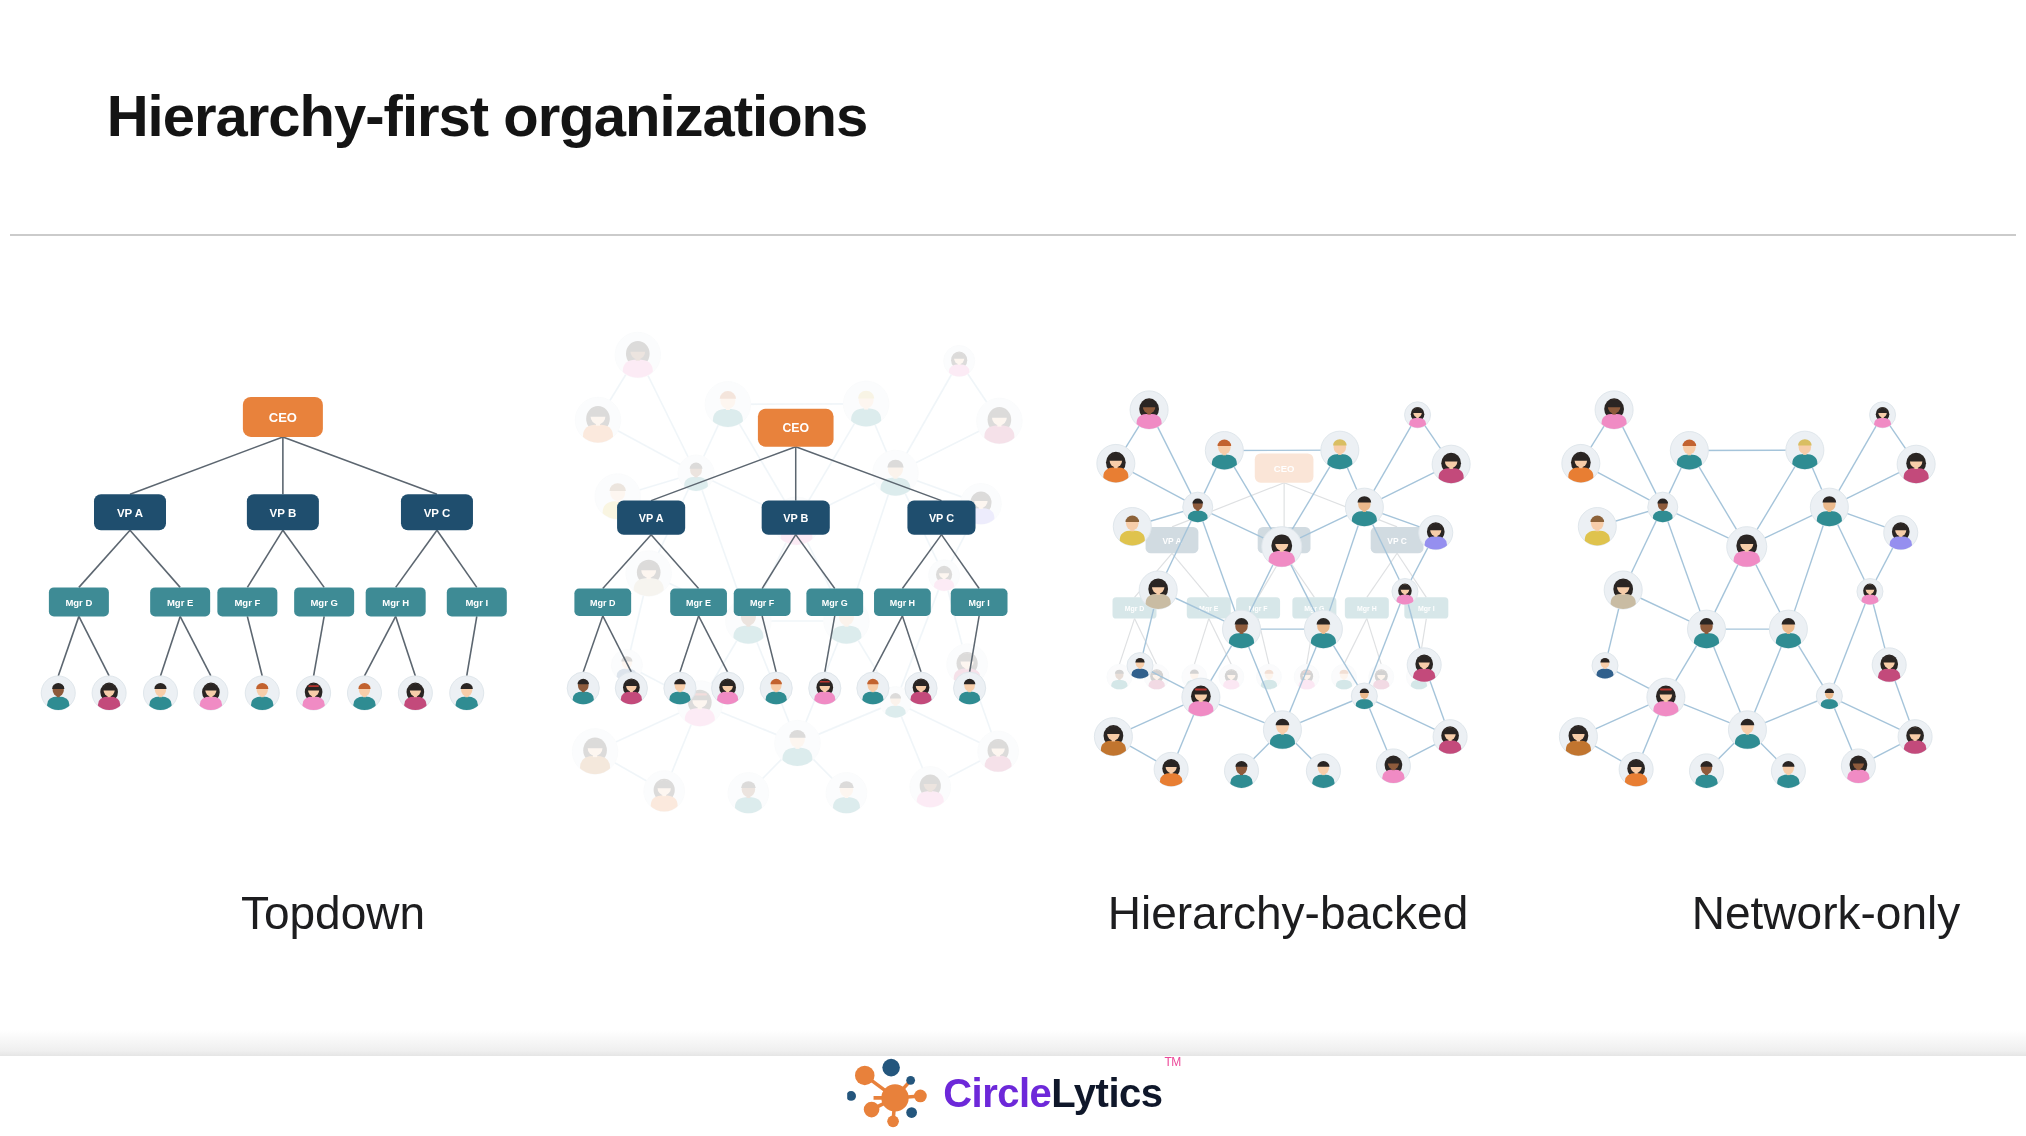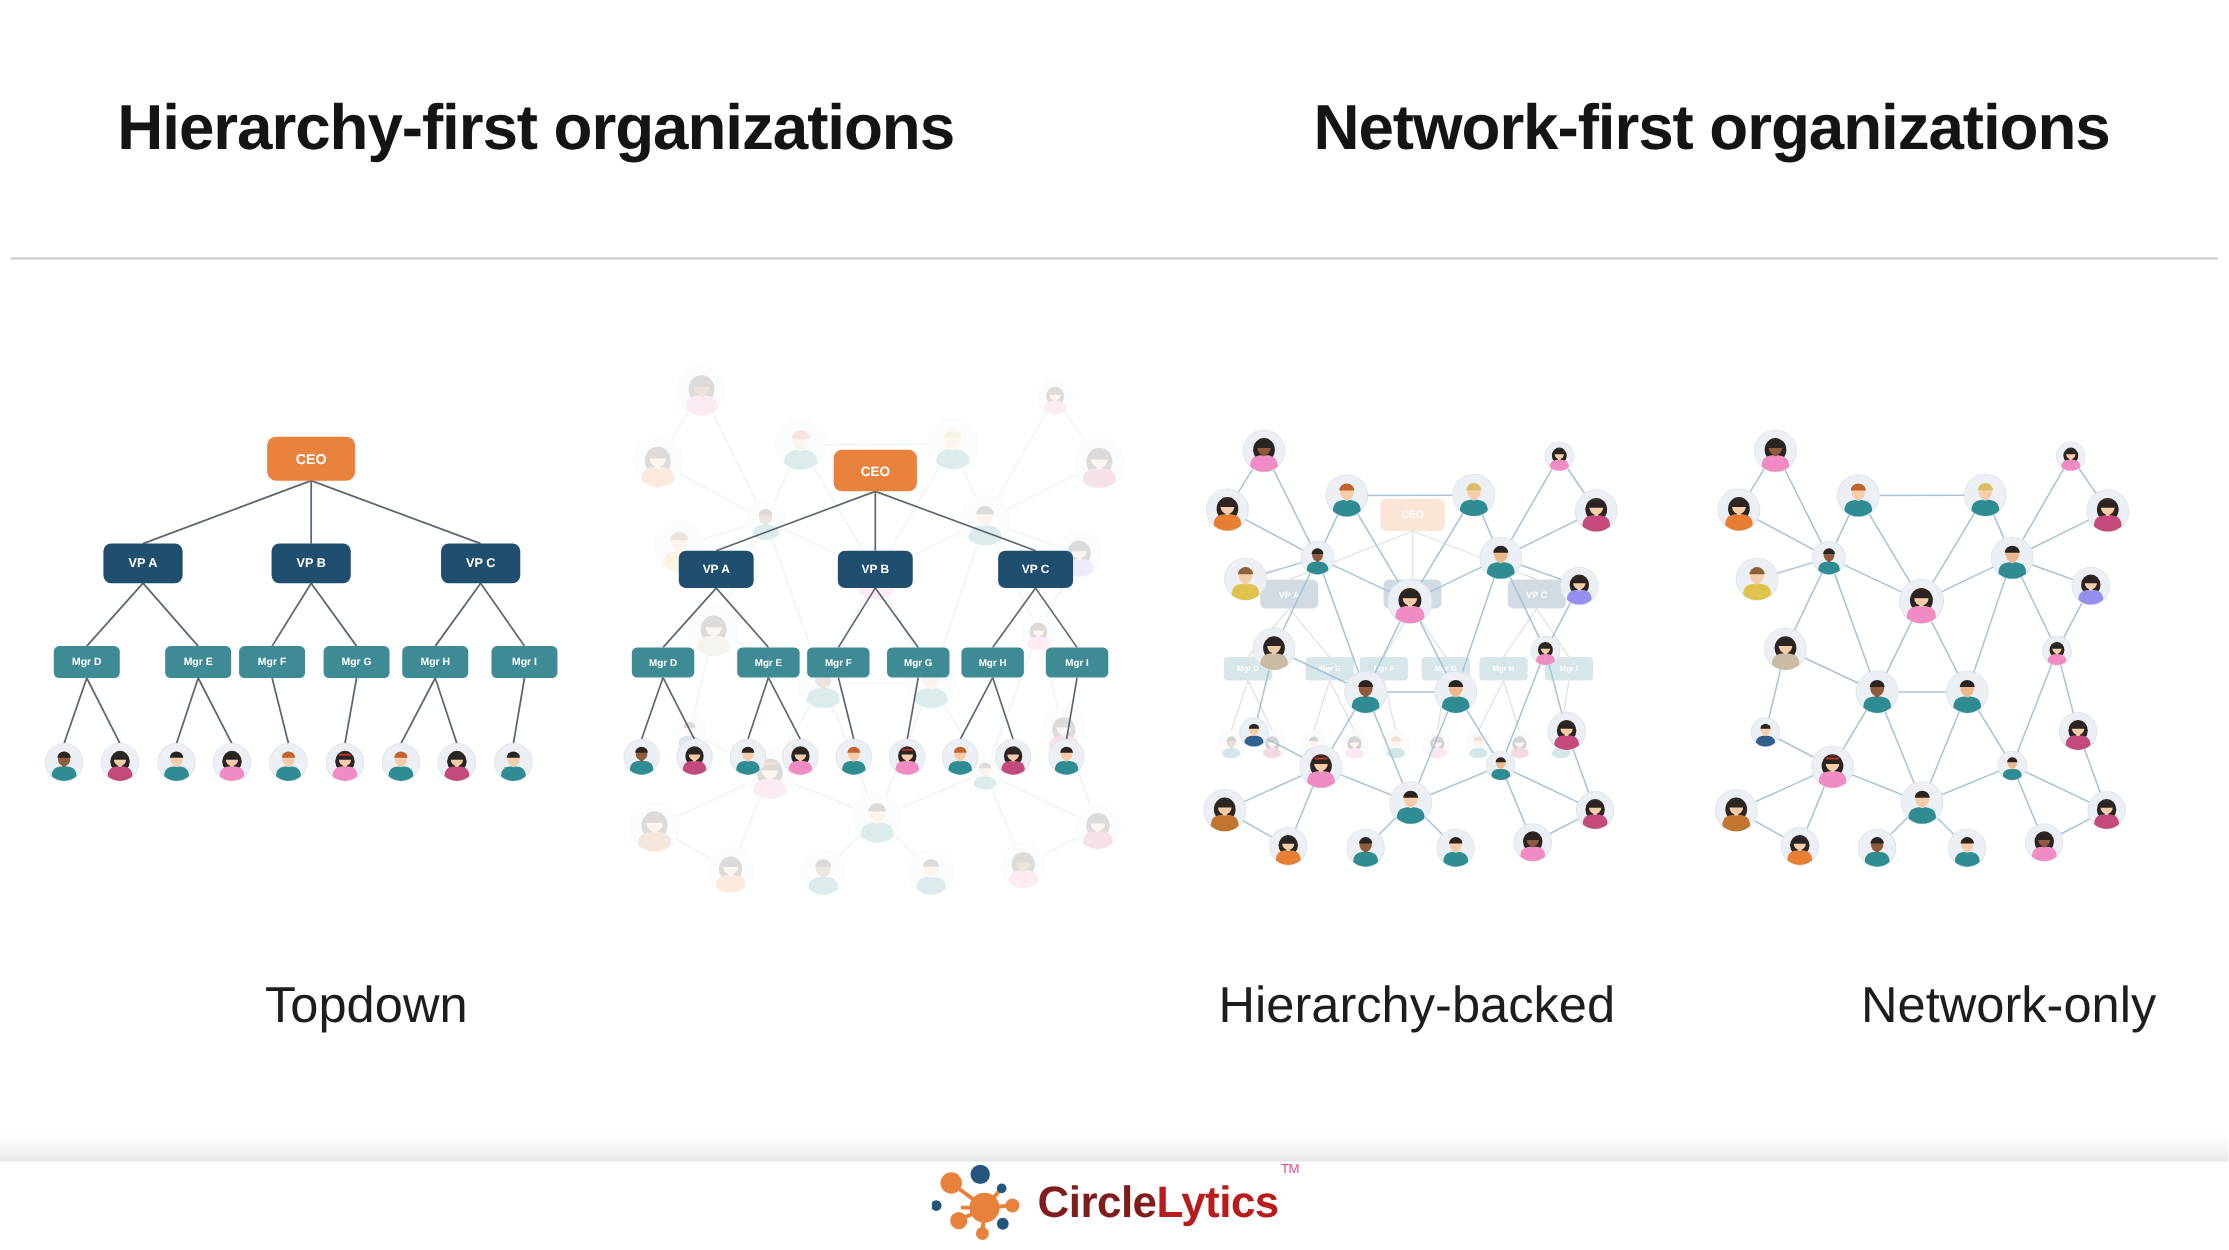--- a/index.html
+++ b/index.html
@@ -27,31 +27,30 @@
   #diagram-svg{position:absolute;left:0;top:0;}
   .footer-band{
     position:absolute;left:0;top:1030px;width:2026px;height:26px;
     background:linear-gradient(to bottom,#ffffff 0%,#efefef 80%,#e5e5e5 100%);
   }
   .logo{
     position:absolute;top:1058px;left:50%;transform:translateX(-50%);
     display:flex;align-items:center;gap:14px;
   }
   .logo-text{font-size:40px;font-weight:700;letter-spacing:-0.5px;white-space:nowrap;}
-  .logo-circle{color:#7f1d1d;}
-  .logo-lytics{color:#b91c1c;}
+  .logo-circle{color:#6d28d9;}
+  .logo-lytics{color:#0f172a;}
   .logo-tm{font-size:12px;font-weight:400;color:#ec4899;vertical-align:top;position:relative;top:-16px;left:2px;}
 </style>
 </head>
 <body>
 
 <div class="canvas">
 
   <div class="heading heading-left">Hierarchy-first organizations</div>
-  <div class="heading heading-right">Network-first organizations</div>
 
   <div class="divider"></div>
 
   <svg id="diagram-svg" width="2026" height="1136" viewBox="0 0 2026 1136">
       <defs>
         <clipPath id="clip0">
           <circle cx="58.239999999999995" cy="692.96" r="17"></circle>
         </clipPath>
         <clipPath id="clip1">
           <circle cx="109.11999999999999" cy="692.96" r="17"></circle>

